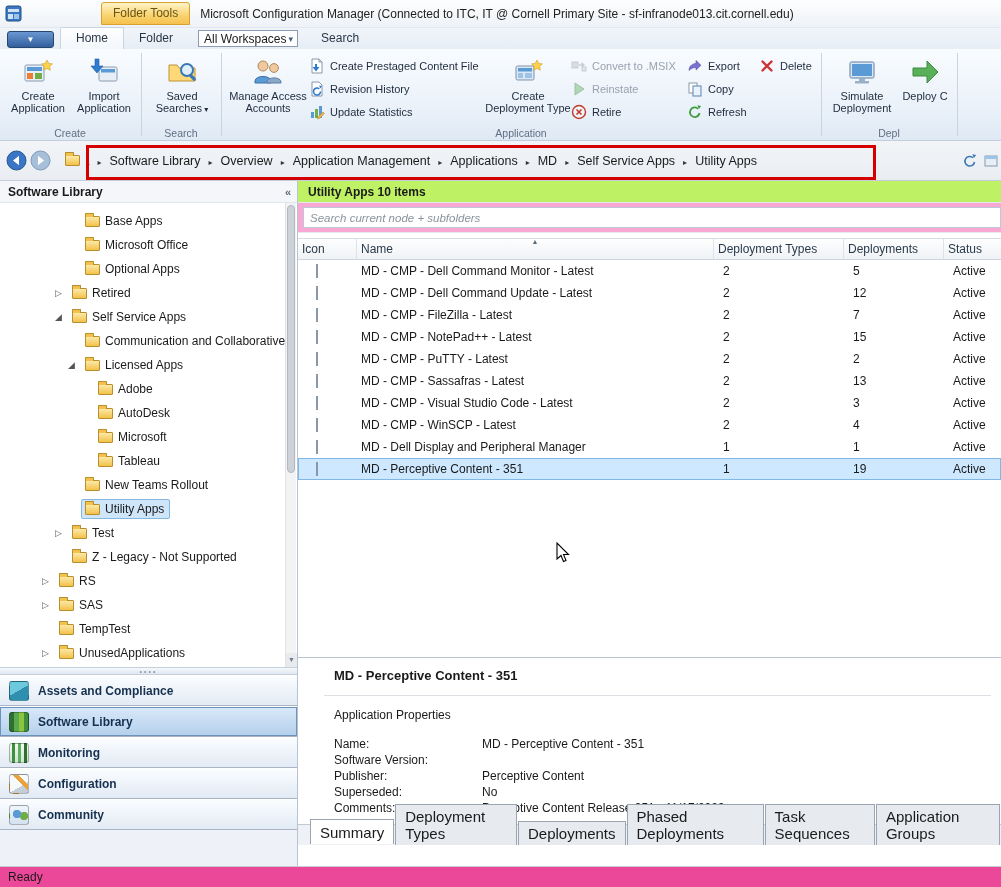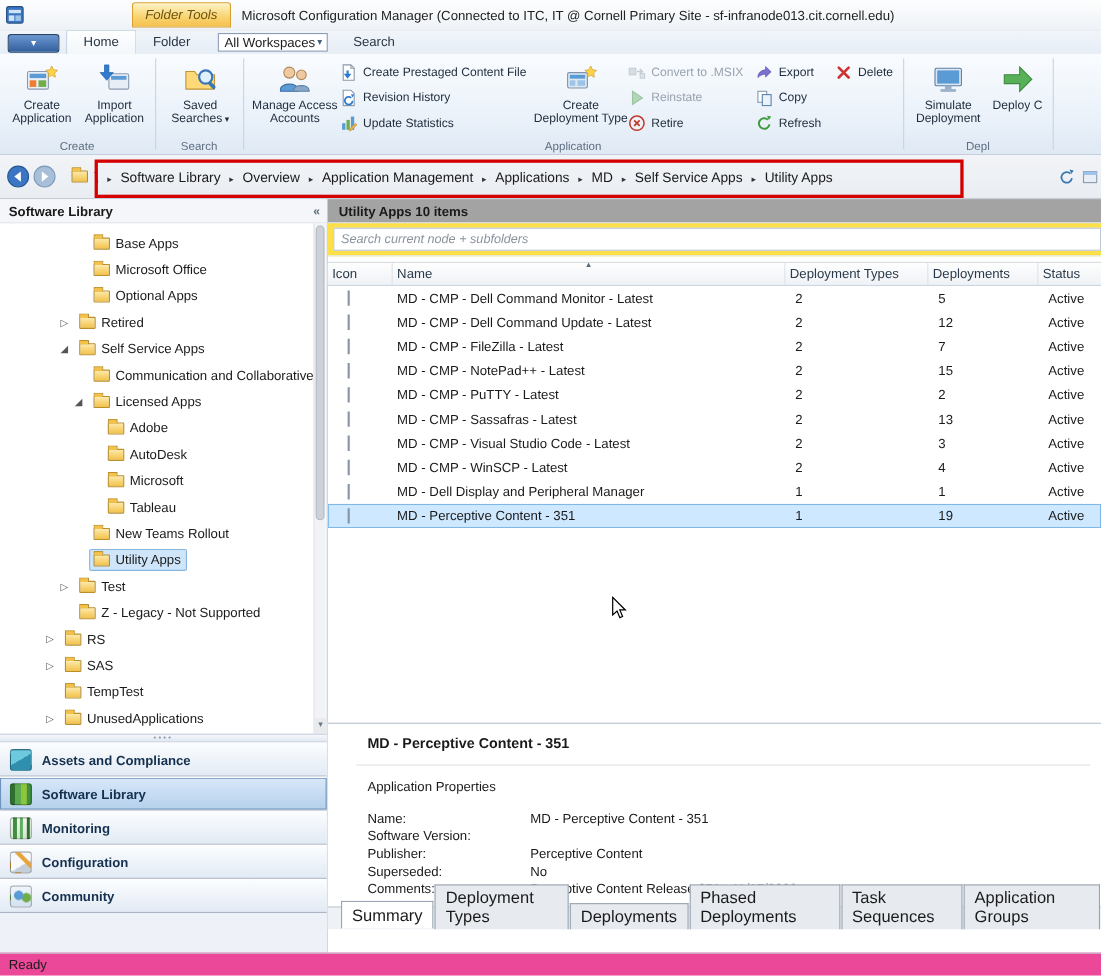--- a/index.html
+++ b/index.html
@@ -7,22 +7,22 @@
   body {
     position: relative; overflow: hidden; background: #fff;
     font-family: "Liberation Sans", "DejaVu Sans", sans-serif;
     font-size: 12px; color: #1a1a1a;
   }
   .band { position: absolute; left: 0; right: 0; }
 
   
   #titlebar { top:0; height:28px; background:linear-gradient(#fdfefe,#eef2f7); border-bottom:1px solid #e2e8ef; display:flex; align-items:center; }
   .appicon16 { width:17px; height:17px; margin:0 6px 0 5px; }
-  .ctx-tab { margin-left:92px; padding:3px 11px 4px; font-size:12px; color:#6b5313;
-    background:linear-gradient(#fdf3c8,#f9d36e 60%,#f5c14e); border:1px solid #d9a12f; border-radius:3px 3px 0 0;font-style:italic; }
+  .ctx-tab { margin-left:73px; padding:3px 11px 4px; font-size:12px; color:#6b5313;
+    background:linear-gradient(#fdf3c8,#f9d36e 60%,#f5c14e); border:1px solid #d9a12f; border-radius:3px 3px 0 0; }
   .win-title { margin-left:10px; color:#222; white-space:nowrap; }
 
   
   #tabrow { top:28px; height:21px; background:linear-gradient(#f1f5fa,#e6edf5); display:flex; align-items:flex-end; }
   .appmenu { width:47px; height:17px; margin:0 6px 1px 7px; border:1px solid #25466e; border-radius:3px;
     background:linear-gradient(#6a97d2,#33609c); display:flex; align-items:center; justify-content:center; }
   .appmenu::after { content:"▼"; color:#fff; font-size:8px; }
   .rtab { padding:3px 15px 4px; color:#2a3646; }
   .rtab.active { background:linear-gradient(#fdfefe,#f3f7fb); border:1px solid #c9d4e2; border-bottom:none; border-radius:2px 2px 0 0; }
   .ws-dd { margin:0 8px 2px 10px; width:100px; height:17px; background:#fff; border:1px solid #8b9cb4; display:flex; align-items:center; padding:0 5px; position:relative; }
@@ -77,22 +77,22 @@
     background:linear-gradient(#fbfdff,#e2eaf4); border-bottom:1px solid #aab4c4; border-top:1px solid #fff; }
   .nav-btn.selected { background:linear-gradient(#d9e8f9,#b4d0ec); box-shadow:inset 0 0 0 1px #6d93bd; }
   .navicon { width:20px; height:20px; border:1px solid rgba(0,0,0,.28); border-radius:3px; flex:0 0 20px; }
   .navicon.assets { background:linear-gradient(150deg,#6fc9de 0 48%,#2e8fae 48% 100%); }
   .navicon.library { background:linear-gradient(90deg,#2f6f2f 0 4px,#5aa84f 4px 9px,#8cc63f 9px 14px,#3f8f3f 14px); }
   .navicon.monitoring { background:linear-gradient(90deg,transparent 2px,#3f8f3f 2px 5px,transparent 5px 8px,#5fae5f 8px 11px,transparent 11px 14px,#2f6f2f 14px 17px,transparent 17px),linear-gradient(#f2f8f2,#cfe6cf); }
   .navicon.administration { background:linear-gradient(45deg,transparent 58%,#e8a33d 58% 74%,transparent 74%),linear-gradient(150deg,#f7f9fb 0 62%,#c3ced9 62%); }
   .navicon.community { background:radial-gradient(circle at 7px 8px,#5b9bd5 0 4px,transparent 4.5px),radial-gradient(circle at 14px 10px,#70ad47 0 4px,transparent 4.5px),linear-gradient(#f0f5fa,#d3e1f0); }
 
   #content { position:absolute; left:298px; right:0; top:0; bottom:0; background:#fff; }
-  .content-header { height:22px; background:#a3a3a3; border-bottom:1px solid #e1e6ec; display:flex; align-items:center; padding-left:10px; font-weight:bold; }
-  .search-row { height:30px; background:#fde047; padding:4px 0 4px 5px; border-bottom:1px solid #e6eaef; }
+  .content-header { height:22px; background:#bef264; border-bottom:1px solid #e1e6ec; display:flex; align-items:center; padding-left:10px; font-weight:bold; }
+  .search-row { height:30px; background:#f9a8d4; padding:4px 0 4px 5px; border-bottom:1px solid #e6eaef; }
   .search-input { width:100%; height:21px; border:1px solid #bcc7d8; padding:0 6px; font-size:11.5px; font-family:inherit; color:#333; }
   .search-input::placeholder { font-style:italic; color:#8a939e; }
 
   .grid-head { position:absolute; top:57px; left:0; right:0; height:22px; display:flex; align-items:center;
     background:linear-gradient(#fefefe,#eff2f6); border-top:1px solid #d6dce4; border-bottom:1px solid #cdd5e0; color:#2a3a4a; }
   .hcell { height:100%; display:flex; align-items:center; padding-left:4px; border-right:1px solid #dde3ea; position:relative; }
   .sort-asc { position:absolute; top:-1px; left:50%; transform:translateX(-50%); font-size:7px; color:#5a6a7a; }
   .sort-asc::before { content:"▲"; }
   .c-icon { width:59px; flex:0 0 59px; } .c-name { width:357px; flex:0 0 357px; }
   .c-dt { width:130px; flex:0 0 130px; } .c-dep { width:100px; flex:0 0 100px; } .c-status { flex:1; border-right:none; }

